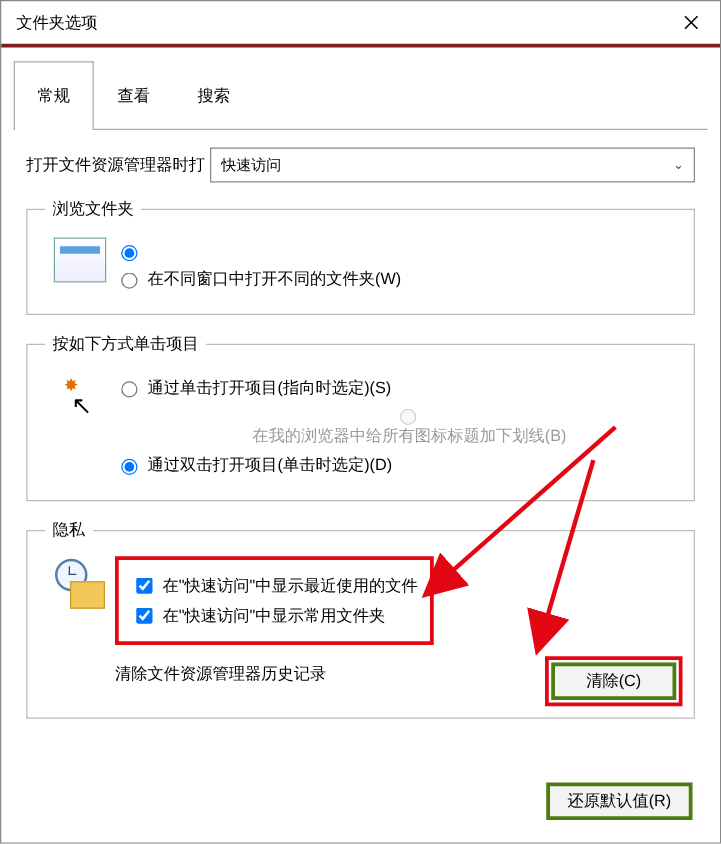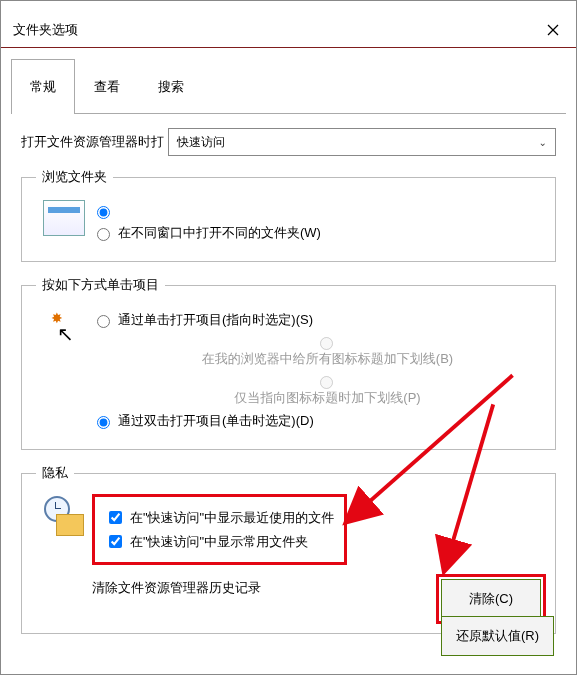--- a/index.html
+++ b/index.html
@@ -1,17 +1,17 @@
 <!DOCTYPE html>
 <html><head>
 <meta charset="utf-8">
 <style>
   html,body{margin:0;padding:0;font-family:"Microsoft YaHei","Segoe UI",sans-serif;font-size:12px;color:#000;background:#fff;}
   .window{width:577px;height:675px;border:1px solid #888;box-sizing:border-box;background:#fff;position:relative;}
-  .titlebar{height:34px;display:flex;align-items:center;padding-left:12px;border-bottom:1px solid #7f1d1d;margin-top:12px;}
+  .titlebar{height:34px;display:flex;align-items:center;padding-left:12px;border-bottom:3px solid #7f1d1d;}
   .titlebar .title{flex:1;font-size:13px;}
   .close-btn{width:46px;height:34px;display:flex;align-items:center;justify-content:center;cursor:pointer;}
   .close-btn svg{width:12px;height:12px;stroke:#000;stroke-width:1.3;}
   .tabs{display:flex;align-items:flex-end;padding:10px 10px 0 10px;}
   .tab{padding:18px 18px;font-size:13px;border:1px solid transparent;border-bottom:none;position:relative;top:1px;cursor:pointer;}
   .tab.active{border-color:#aaa;background:#fff;}
   .tabrule{border-bottom:1px solid #aaa;margin:0 10px;}
   .content{padding:14px 20px 8px 20px;position:relative;}
   .row1{display:flex;align-items:center;margin-bottom:12px;}
   .row1 .lbl{font-size:13px;margin-right:4px;}
@@ -22,21 +22,21 @@
   .grouprow{display:flex;}
   .iconcol{width:56px;display:flex;justify-content:center;padding-top:2px;}
   .optcol{flex:1;}
   .radio-line,.check-line{display:flex;align-items:center;margin:5px 0;font-size:13px;}
   .radio-line input,.check-line input{margin-right:8px;}
   .radio-line.disabled{color:#9a9a9a;flex-direction:column;}
   .radio-line.indent{margin-left:22px;}
   .privacy-checks{border:3px solid #e30613;padding:6px 10px;display:inline-block;}
   .privacy-clear{display:flex;align-items:flex-start;margin-top:14px;}
   .privacy-clear .lbl{flex:1;font-size:13px;}
-  .btn{min-width:100px;height:40px;border:1px solid #4d7c0f;background:#f3f3f3;display:inline-flex;align-items:center;justify-content:center;font-size:13px;cursor:pointer;padding:0 14px;}
+  .btn{min-width:100px;height:30px;border:3px solid #4d7c0f;background:#f3f3f3;display:inline-flex;align-items:center;justify-content:center;font-size:13px;cursor:pointer;padding:0 14px;}
   .btn.emph{outline:3px solid #e30613;outline-offset:2px;}
   .footer{position:absolute;right:22px;bottom:18px;}
   
   .folder-icon{width:40px;height:34px;border:1px solid #7aa;background:linear-gradient(#fff,#eef);position:relative;}
   .folder-icon::before{content:"";position:absolute;left:4px;top:6px;right:4px;height:6px;background:#5aa0e0;}
   .cursor-icon{width:34px;height:40px;position:relative;}
   .cursor-icon .burst{position:absolute;left:4px;top:2px;color:#e07000;font-size:14px;}
   .cursor-icon .arrow{position:absolute;left:10px;top:14px;font-size:20px;color:#000;}
   .priv-icon{width:40px;height:40px;position:relative;}
   .priv-icon .clock{position:absolute;left:0;top:0;width:22px;height:22px;border:2px solid #5b7eaa;border-radius:50%;background:#eef5ff;}
@@ -107,24 +107,20 @@
         </div>
         <div class="optcol">
           <label class="radio-line">
             <input type="radio" name="click" style="">
             <span>通过单击打开项目(指向时选定)(S)</span>
           </label>
           <label class="radio-line disabled indent">
             <input type="radio" name="under" disabled="" style="">
             <span>在我的浏览器中给所有图标标题加下划线(B)</span>
           </label>
-          <label class="radio-line disabled indent">
-            <input type="radio" name="under" disabled="" style="">
-            <span>仅当指向图标标题时加下划线(P)</span>
-          </label>
           <label class="radio-line">
             <input type="radio" name="click" checked="" style="">
             <span>通过双击打开项目(单击时选定)(D)</span>
           </label>
         </div>
       </div>
     </fieldset>
 
     <fieldset class="group">
       <legend>隐私</legend>

